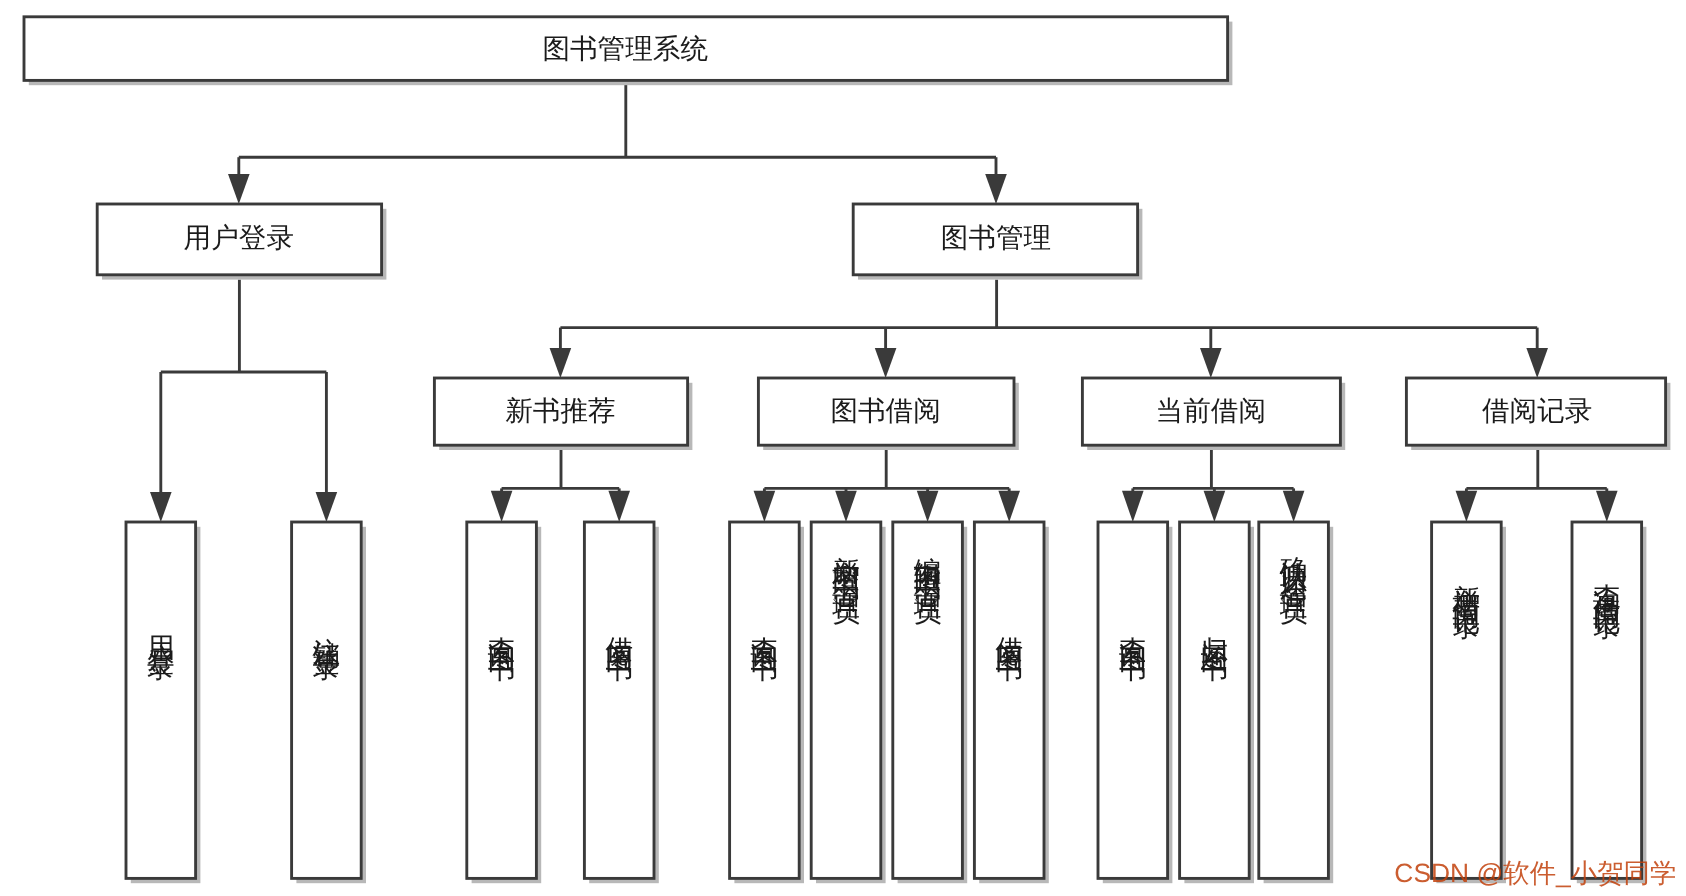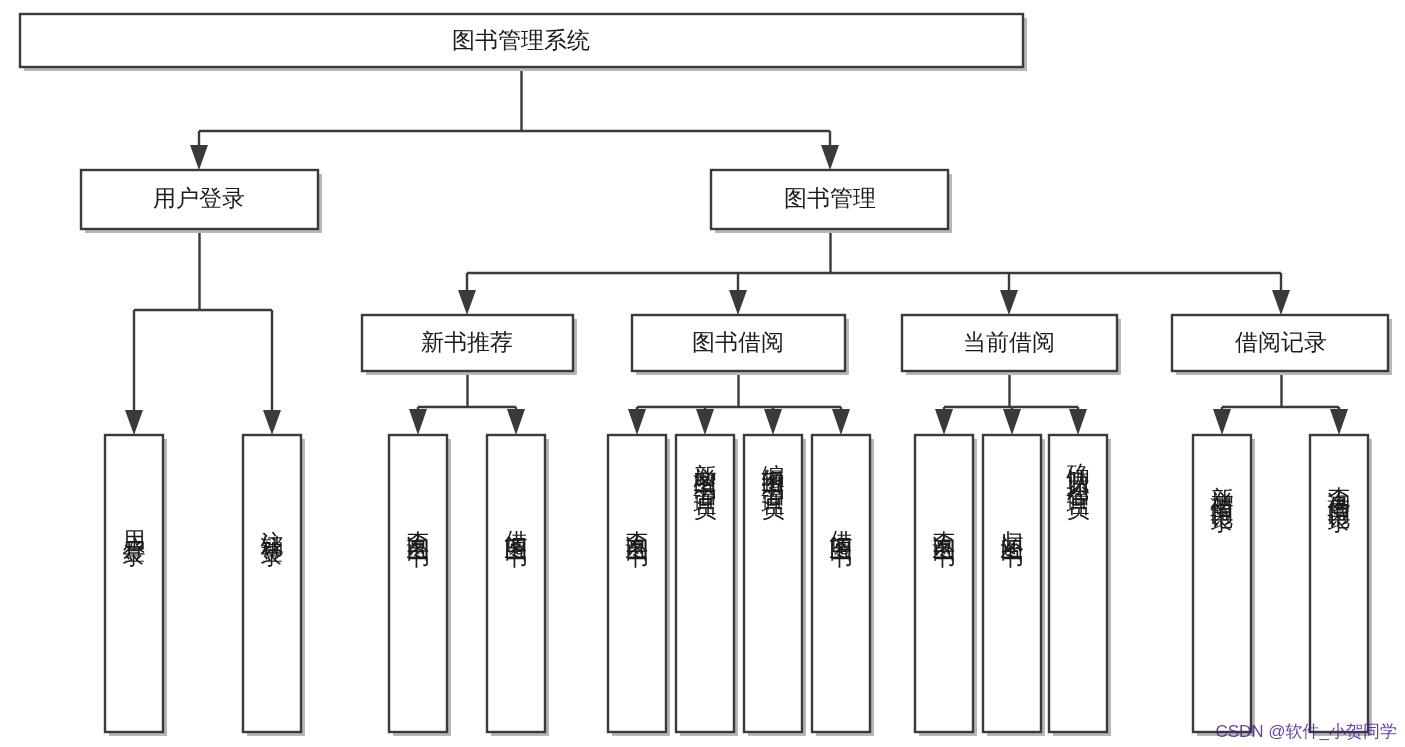--- a/index.html
+++ b/index.html
@@ -69,22 +69,22 @@
     line-height: 1;
     letter-spacing: 5px;
     color: #1b1b1b;
     white-space: nowrap;
   }
   .watermark {
     position: absolute;
     right: 8px;
     bottom: 4px;
     font-family: "Liberation Sans", "DejaVu Sans", sans-serif;
-    font-size: 17px;
-    color: #4c1d95;
+    font-size: 22px;
+    color: #c2410c;
     opacity: 0.85;
     white-space: nowrap;
     pointer-events: none;
   }
 </style>
 </head>
 <body>
 
 <div id="diagram-root">
 

